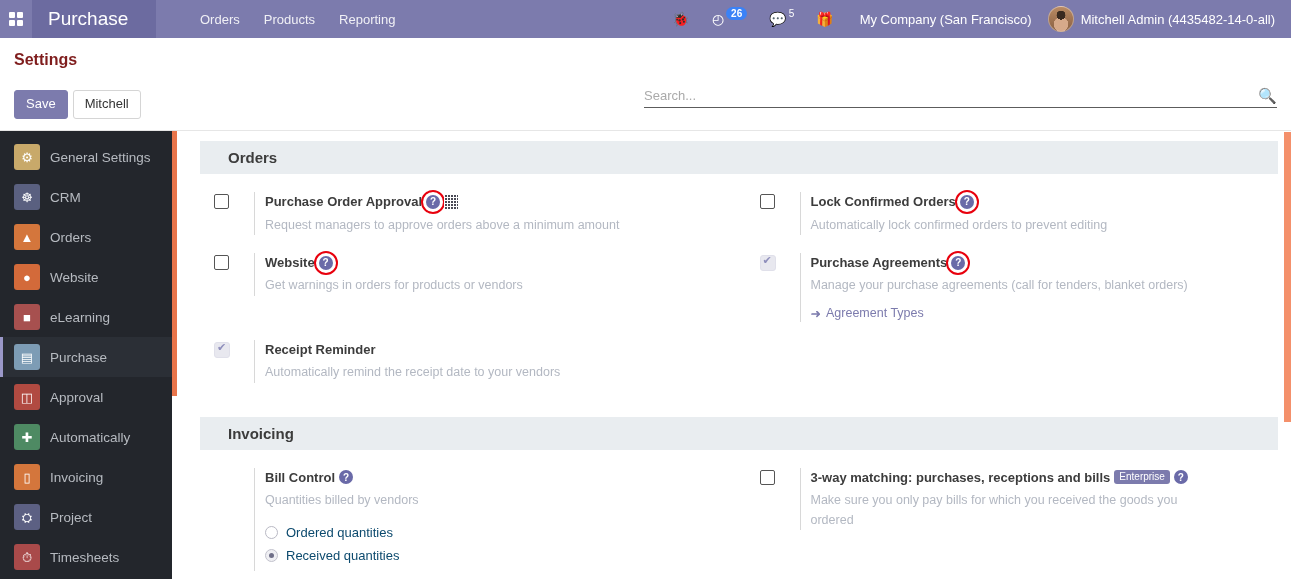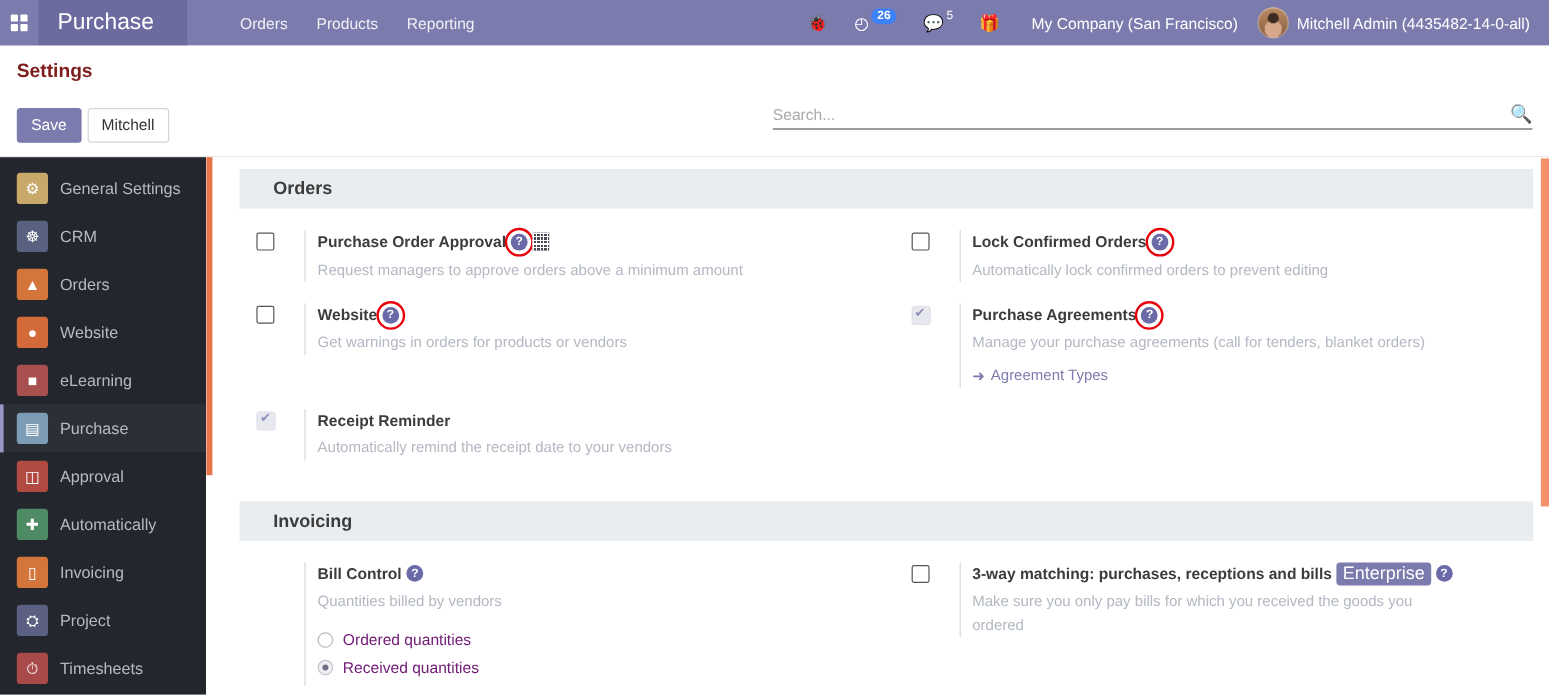--- a/index.html
+++ b/index.html
@@ -300,21 +300,21 @@
       repeating-linear-gradient(to bottom, #fff 0 1px, transparent 1px 3px),
       repeating-linear-gradient(to right, #fff 0 1px, transparent 1px 3px),
       #4a4a55;
     display: inline-block;
     cursor: pointer;
     flex-shrink: 0;
   }
   .ent-badge {
     background: #7c7bad;
     color: #fff;
-    font-size: 15px;
+    font-size: 10px;
     font-weight: normal;
     border-radius: 3px;
     padding: 2px 5px;
     line-height: 1;
   }
   .inner-link {
     display: inline-flex;
     align-items: center;
     gap: 5px;
     color: #7c7bad;
@@ -325,21 +325,21 @@
   }
 
   .radio-group { margin-top: 14px; }
   .radio-line {
     display: flex;
     align-items: center;
     gap: 8px;
     margin-bottom: 8px;
     cursor: pointer;
     font-size: 13px;
-    color: #701a75;
+    color: #0c4a6e;
   }
   .rdo {
     width: 13px; height: 13px;
     border-radius: 50%;
     border: 1px solid #b9b9c4;
     background: #fff;
     position: relative;
     flex-shrink: 0;
   }
   .rdo.on { background: #efeff3; border-color: #c2c2cc; }

